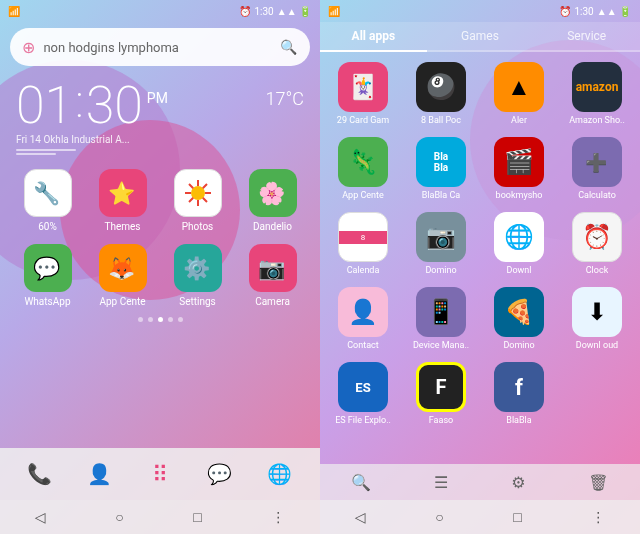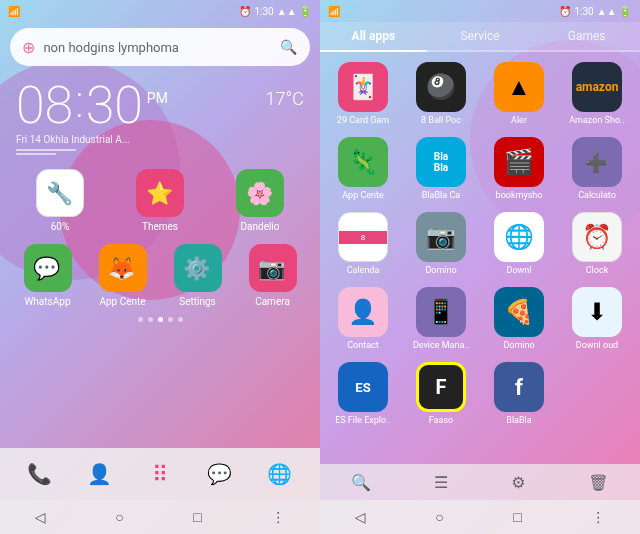--- a/index.html
+++ b/index.html
@@ -306,21 +306,21 @@
   </div>
 
   <div class="search-bar">
     <span class="search-icon-wrap">⊕</span>
     <span class="search-text">non hodgins lymphoma</span>
     <span class="search-mic">🔍</span>
   </div>
 
   <div class="clock-area">
     <div class="clock-time">
-      <span class="clock-hour">08</span>
+      <span class="clock-hour">01</span>
       <span class="clock-colon">:</span>
       <span class="clock-min">30</span>
       <span class="clock-ampm">PM</span>
       <span class="clock-temp">17°C</span>
     </div>
     <div class="clock-date">Fri 14 Okhla Industrial A...</div>
     <div class="weather-lines">
       <div class="weather-line" style="width:60px"></div>
       <div class="weather-line" style="width:40px"></div>
     </div>
@@ -331,20 +331,29 @@
     <div class="app-item">
       <div class="app-icon ic-white">🔧</div>
       <span class="app-label">60%</span>
     </div>
 
     <div class="app-item">
       <div class="app-icon ic-pink">⭐</div>
       <span class="app-label">Themes</span>
     </div>
 
+    <div class="app-item">
+      <div class="app-icon ic-white" style="background:#fff;">
+        <svg width="28" height="28" viewBox="0 0 28 28">
+            <circle cx="14" cy="14" r="7" fill="#fbbc05"></circle>
+            <path d="M14 7 L14 1 M14 27 L14 21 M7 14 L1 14 M27 14 L21 14 M9.2 9.2 L5 5 M23 23 L18.8 18.8 M18.8 9.2 L23 5 M5 23 L9.2 18.8" stroke="#ea4335" stroke-width="2"></path>
+          </svg>
+      </div>
+      <span class="app-label">Photos</span>
+    </div>
 
     <div class="app-item">
       <div class="app-icon ic-green">🌸</div>
       <span class="app-label">Dandelio</span>
     </div>
   </div>
 
   <div class="app-grid">
     <div class="app-item">
       <div class="app-icon ic-green">💬</div>
@@ -399,22 +408,22 @@
     <div style="display:flex;gap:3px;align-items:center;font-size:10px;color:#fff;">
       <span>⏰</span>
       <span>1:30</span>
       <span>▲▲</span>
       <span>🔋</span>
     </div>
   </div>
 
   <div class="app-drawer-tabs">
     <div class="drawer-tab active">All apps</div>
+    <div class="drawer-tab">Games</div>
     <div class="drawer-tab">Service</div>
-    <div class="drawer-tab">Games</div>
   </div>
 
   <div class="app-grid-right">
 
     <div class="app-item-right">
       <div class="app-icon-right" style="background:#e8457a;">🃏</div>
       <span class="app-label-right">29 Card Gam</span>
     </div>
     <div class="app-item-right">
       <div class="app-icon-right" style="background:#222;">🎱</div>

